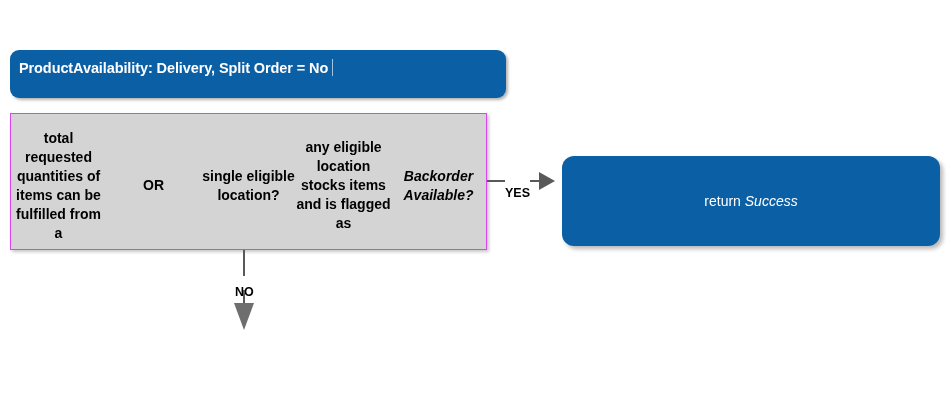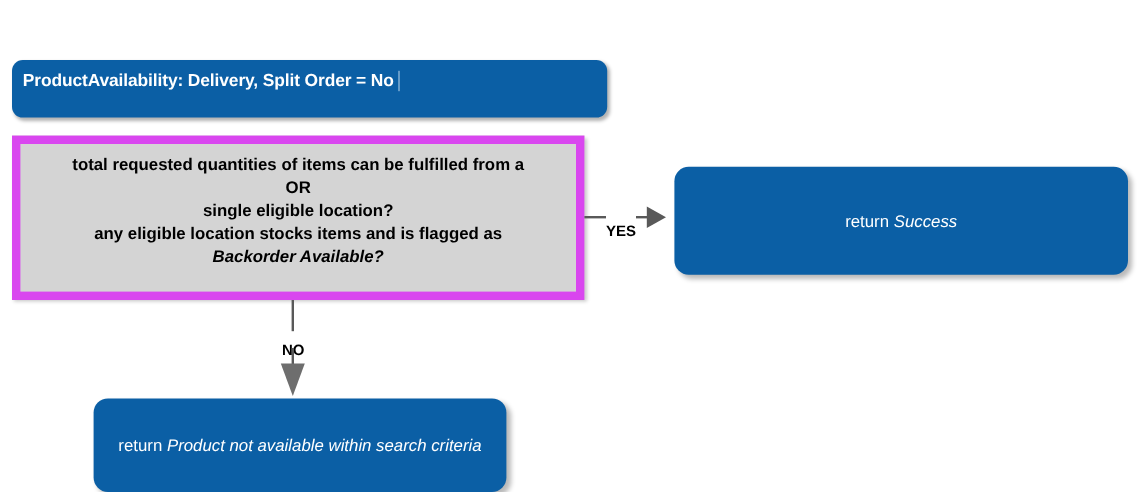--- a/index.html
+++ b/index.html
@@ -54,25 +54,25 @@
   }
 
   
   .decision-box {
     position: absolute;
     left: 10px;
     top: 113px;
     width: 477px;
     height: 137px;
     background: #D4D4D4;
-    border: 7px solid #d946ef;
+    border: 1px solid #d946ef;
     box-sizing: border-box;
     box-shadow: 2px 2px 3px rgba(0,0,0,0.22);
     display: flex;
-    flex-direction: column;
+    flex-direction: row;
     align-items: center;
     justify-content: flex-start;
     padding-top: 8px;
   }
   .decision-line {
     color: #000000;
     font-size: 14px;
     font-weight: bold;
     line-height: 19px;
     text-align: center;
@@ -96,21 +96,21 @@
     color: #ffffff;
     font-size: 14px;
     line-height: 19px;
     text-align: center;
     padding: 0 16px;
   }
   .node-blue .node-label em { font-style: italic; }
 
   #node-success {
     left: 562px;
-    top: 139px;
+    top: 156px;
     width: 378px;
     height: 90px;
   }
   #node-notavailable {
     left: 78px;
     top: 332px;
     width: 344px;
     height: 78px;
   }
 
@@ -216,17 +216,14 @@
 
   <div class="conn" id="conn-no-line"></div>
   <div class="edge-label" id="label-no">NO</div>
   <div class="conn" id="conn-no-line2"></div>
   <div class="arrow-down" id="arrow-no"></div>
 
   <div class="node-blue" id="node-success">
     <div class="node-label"><span>return </span><em>Success</em></div>
   </div>
 
-  <div class="node-blue" id="node-notavailable">
-    <div class="node-label"><span>return </span><em>Product not available within search criteria</em></div>
-  </div>
 
 </div>
 
 </body></html>

